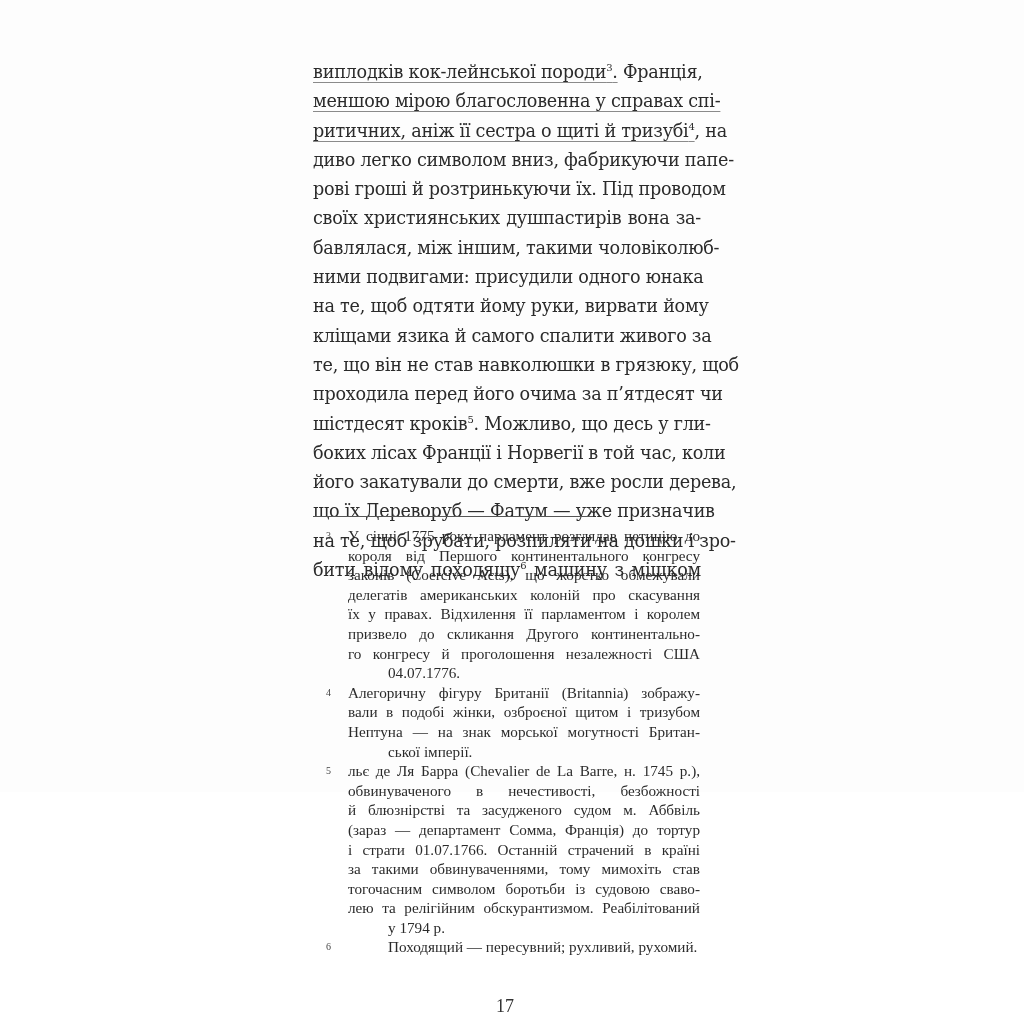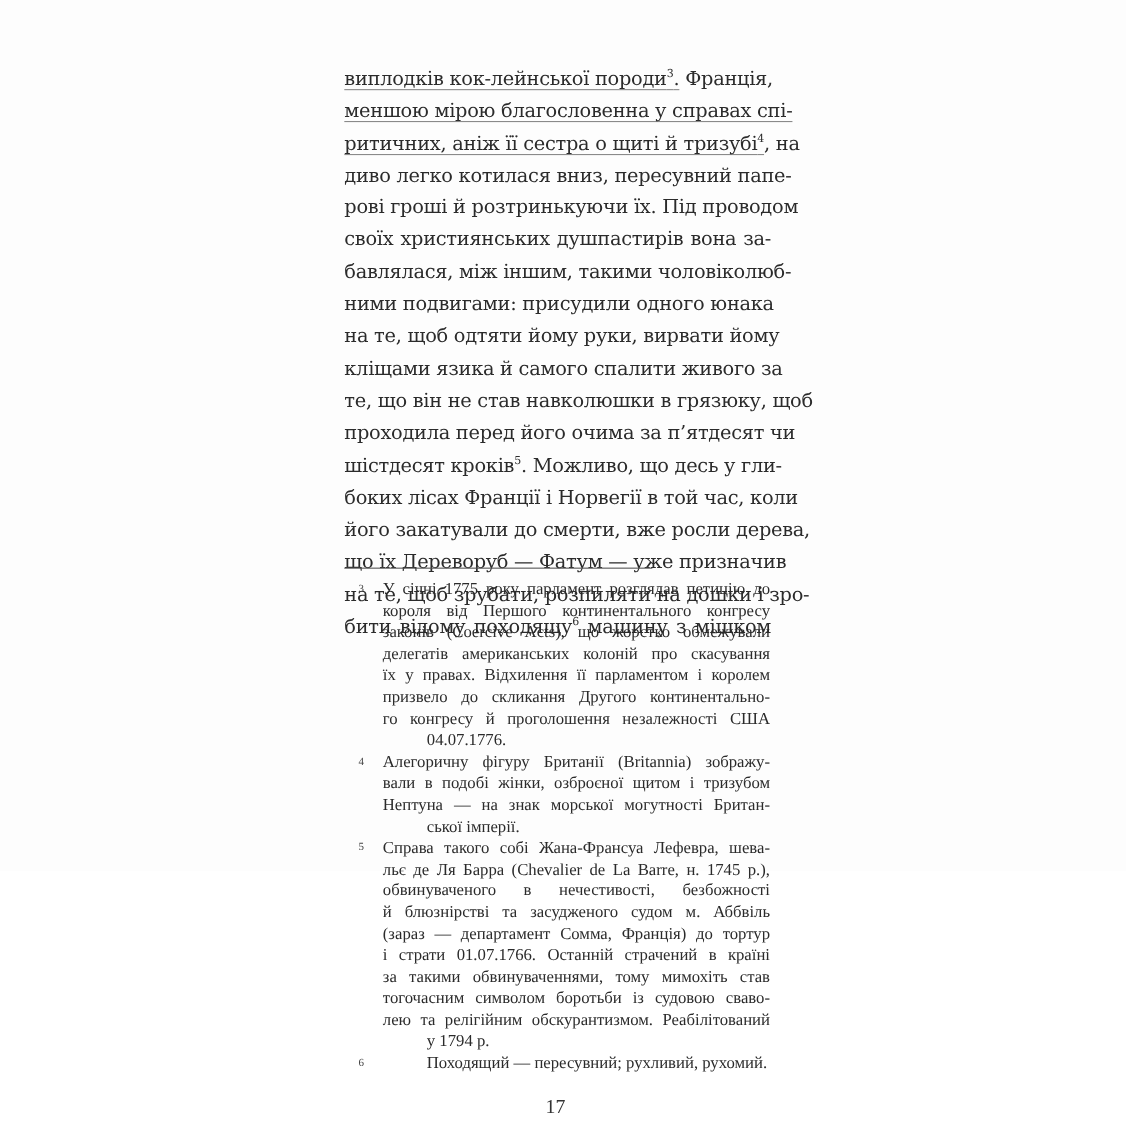--- a/index.html
+++ b/index.html
@@ -40,21 +40,21 @@
 </style>
 </head>
 <body>
 
 <div class="page">
 
   <div class="body-text">
     <span class="line"><span class="ul"><span>виплодків кок-лейнської породи</span><sup class="fn">3</sup><span>.</span></span><span> Франція,</span></span>
     <span class="line"><span class="ul">меншою мірою благословенна у справах спі-</span></span>
     <span class="line"><span class="ul"><span>ритичних, аніж її сестра о щиті й тризубі</span><sup class="fn">4</sup></span><span>, на</span></span>
-    <span class="line">диво легко котилася вниз, пересувний папе-</span>
+    <span class="line">диво легко символом вниз, фабрикуючи папе-</span>
     <span class="line">рові гроші й розтринькуючи їх. Під проводом</span>
     <span class="line">своїх християнських душпастирів вона за-</span>
     <span class="line">бавлялася, між іншим, такими чоловіколюб-</span>
     <span class="line">ними подвигами: присудили одного юнака</span>
     <span class="line">на те, щоб одтяти йому руки, вирвати йому</span>
     <span class="line">кліщами язика й самого спалити живого за</span>
     <span class="line">те, що він не став навколюшки в грязюку, щоб</span>
     <span class="line">проходила перед його очима за п’ятдесят чи</span>
     <span class="line"><span>шістдесят кроків</span><sup class="fn">5</sup><span>. Можливо, що десь у гли-</span></span>
     <span class="line">боких лісах Франції і Норвегії в той час, коли</span>
@@ -80,21 +80,20 @@
     </div>
     <div class="note">
       <span class="note-num">4</span>
       <span class="note-line">Алегоричну фігуру Британії (Britannia) зображу-</span>
       <span class="note-line">вали в подобі жінки, озброєної щитом і тризубом</span>
       <span class="note-line">Нептуна — на знак морської могутності Британ-</span>
       <span class="note-line short">ської імперії.</span>
     </div>
     <div class="note">
       <span class="note-num">5</span>
-      <span class="note-line">Справа такого собі Жана-Франсуа Лефевра, шева-</span>
       <span class="note-line">льє де Ля Барра (Chevalier de La Barre, н. 1745 р.),</span>
       <span class="note-line">обвинуваченого в нечестивості, безбожності</span>
       <span class="note-line">й блюзнірстві та засудженого судом м. Аббвіль</span>
       <span class="note-line">(зараз — департамент Сомма, Франція) до тортур</span>
       <span class="note-line">і страти 01.07.1766. Останній страчений в країні</span>
       <span class="note-line">за такими обвинуваченнями, тому мимохіть став</span>
       <span class="note-line">тогочасним символом боротьби із судовою сваво-</span>
       <span class="note-line">лею та релігійним обскурантизмом. Реабілітований</span>
       <span class="note-line short">у 1794 р.</span>
     </div>

